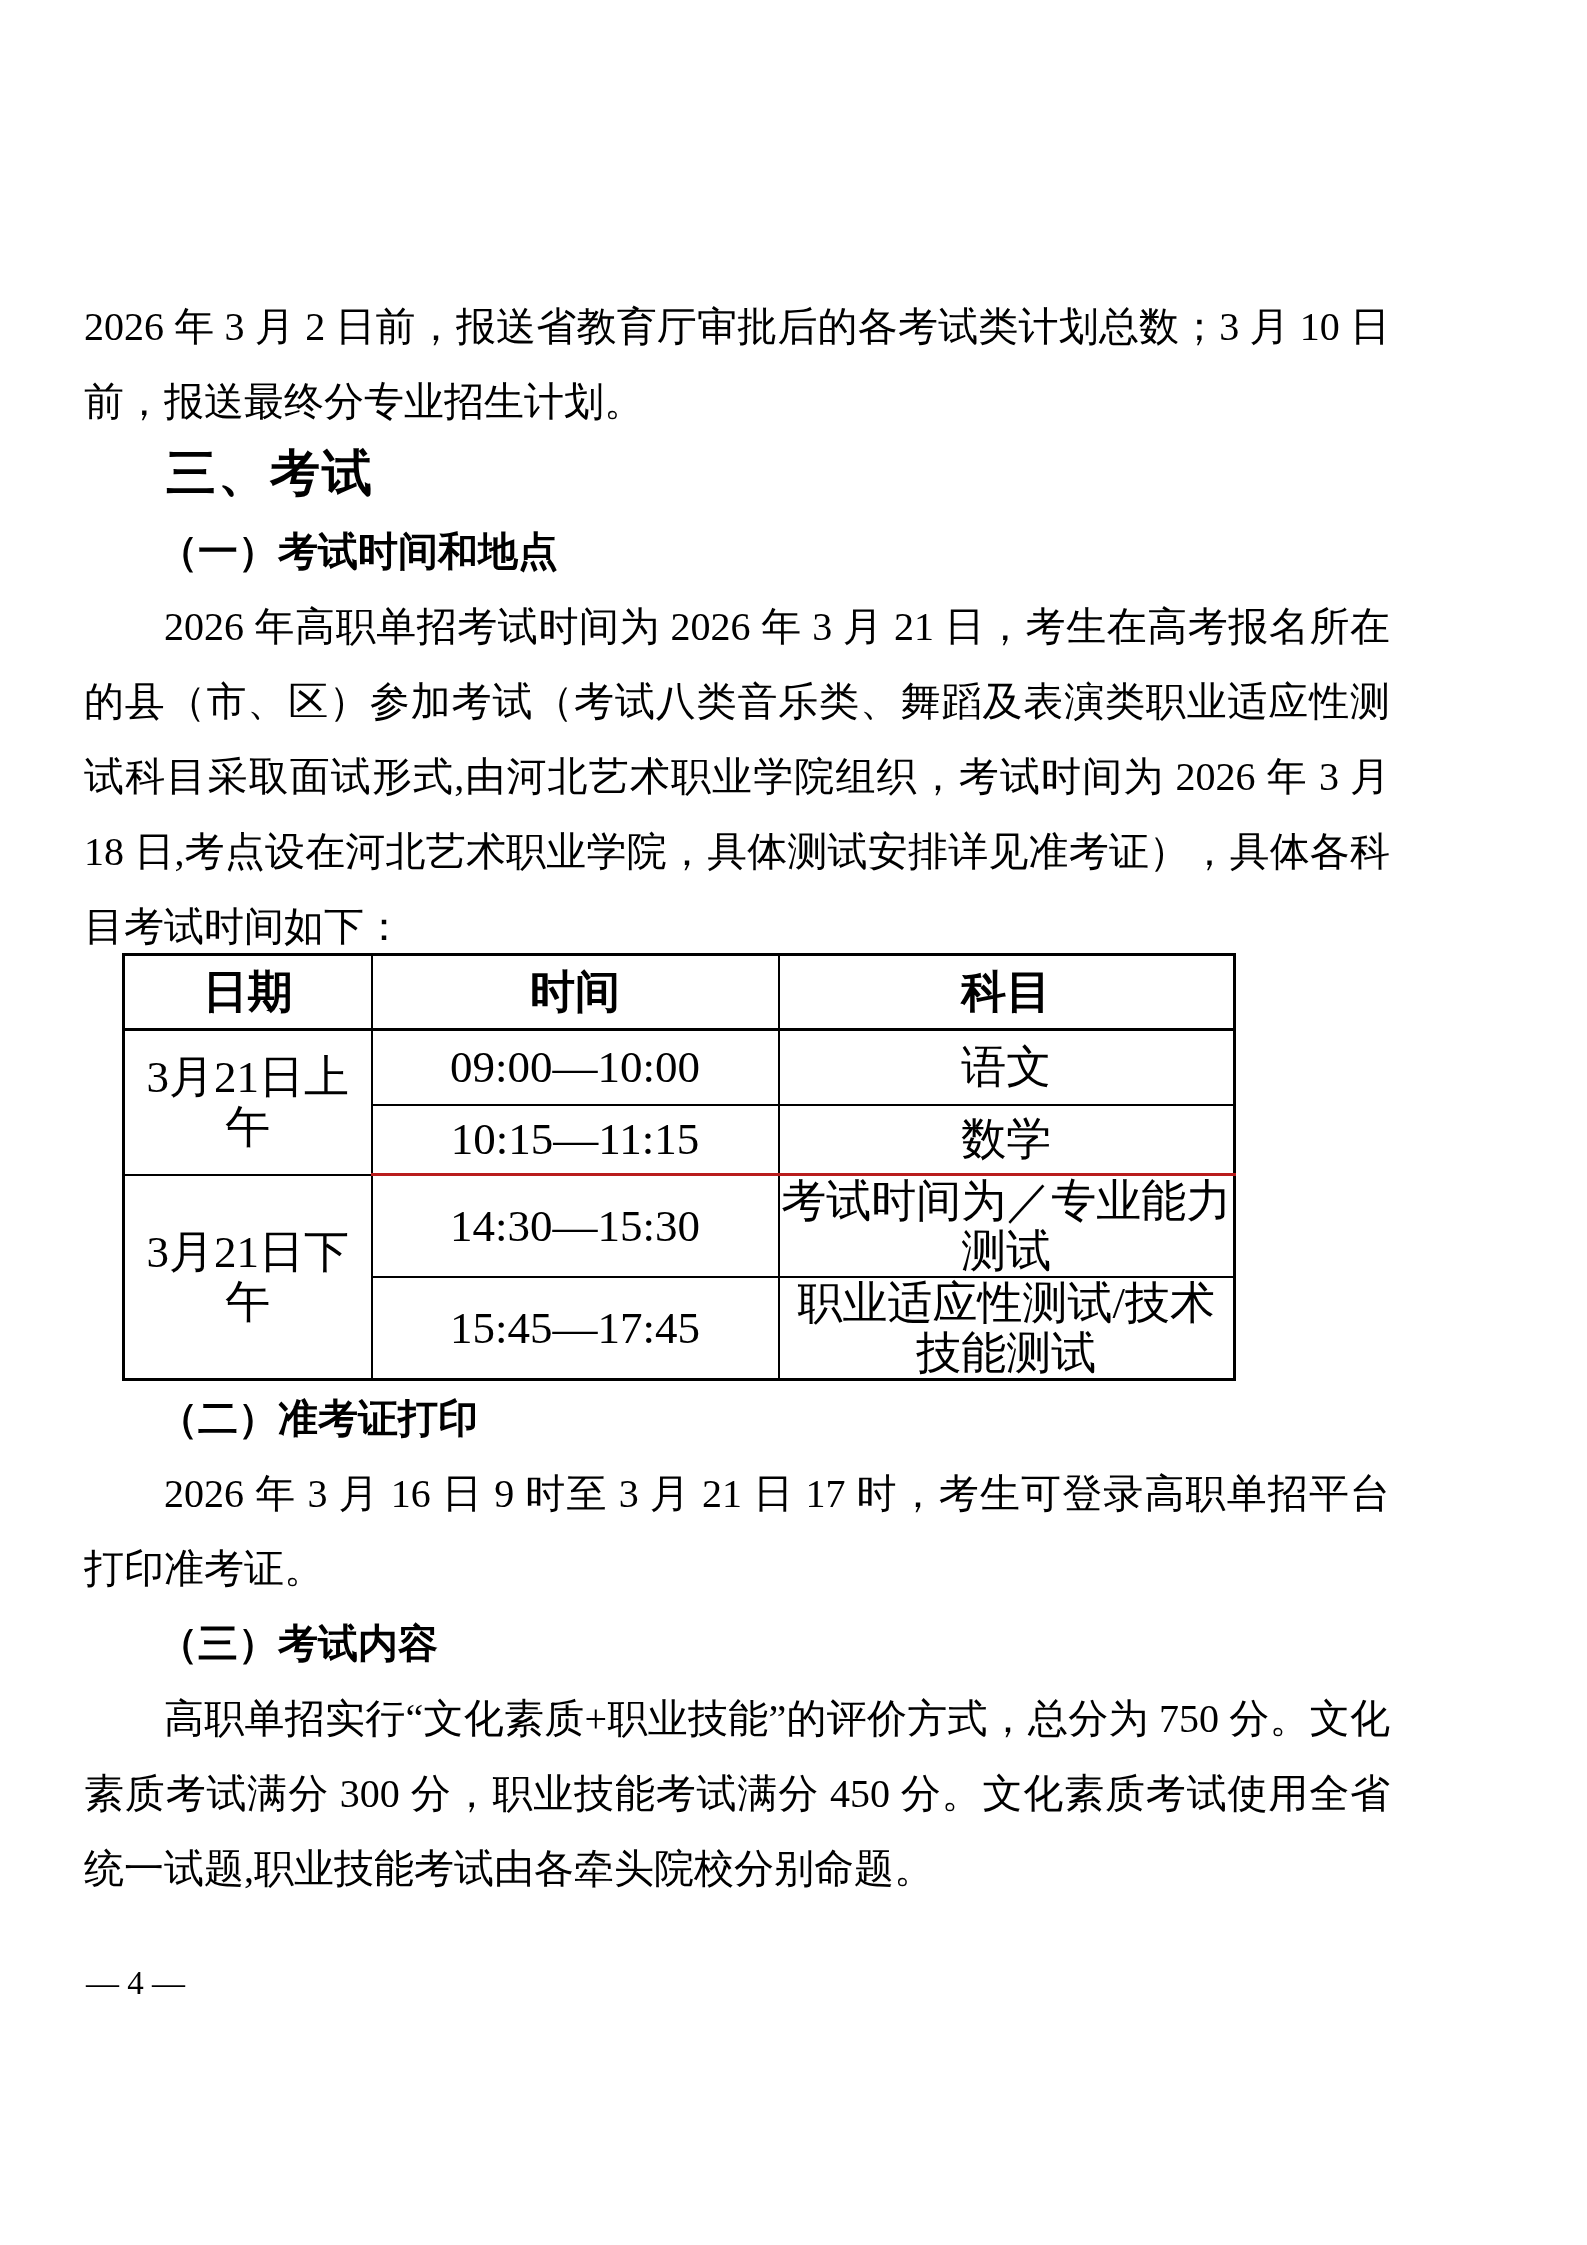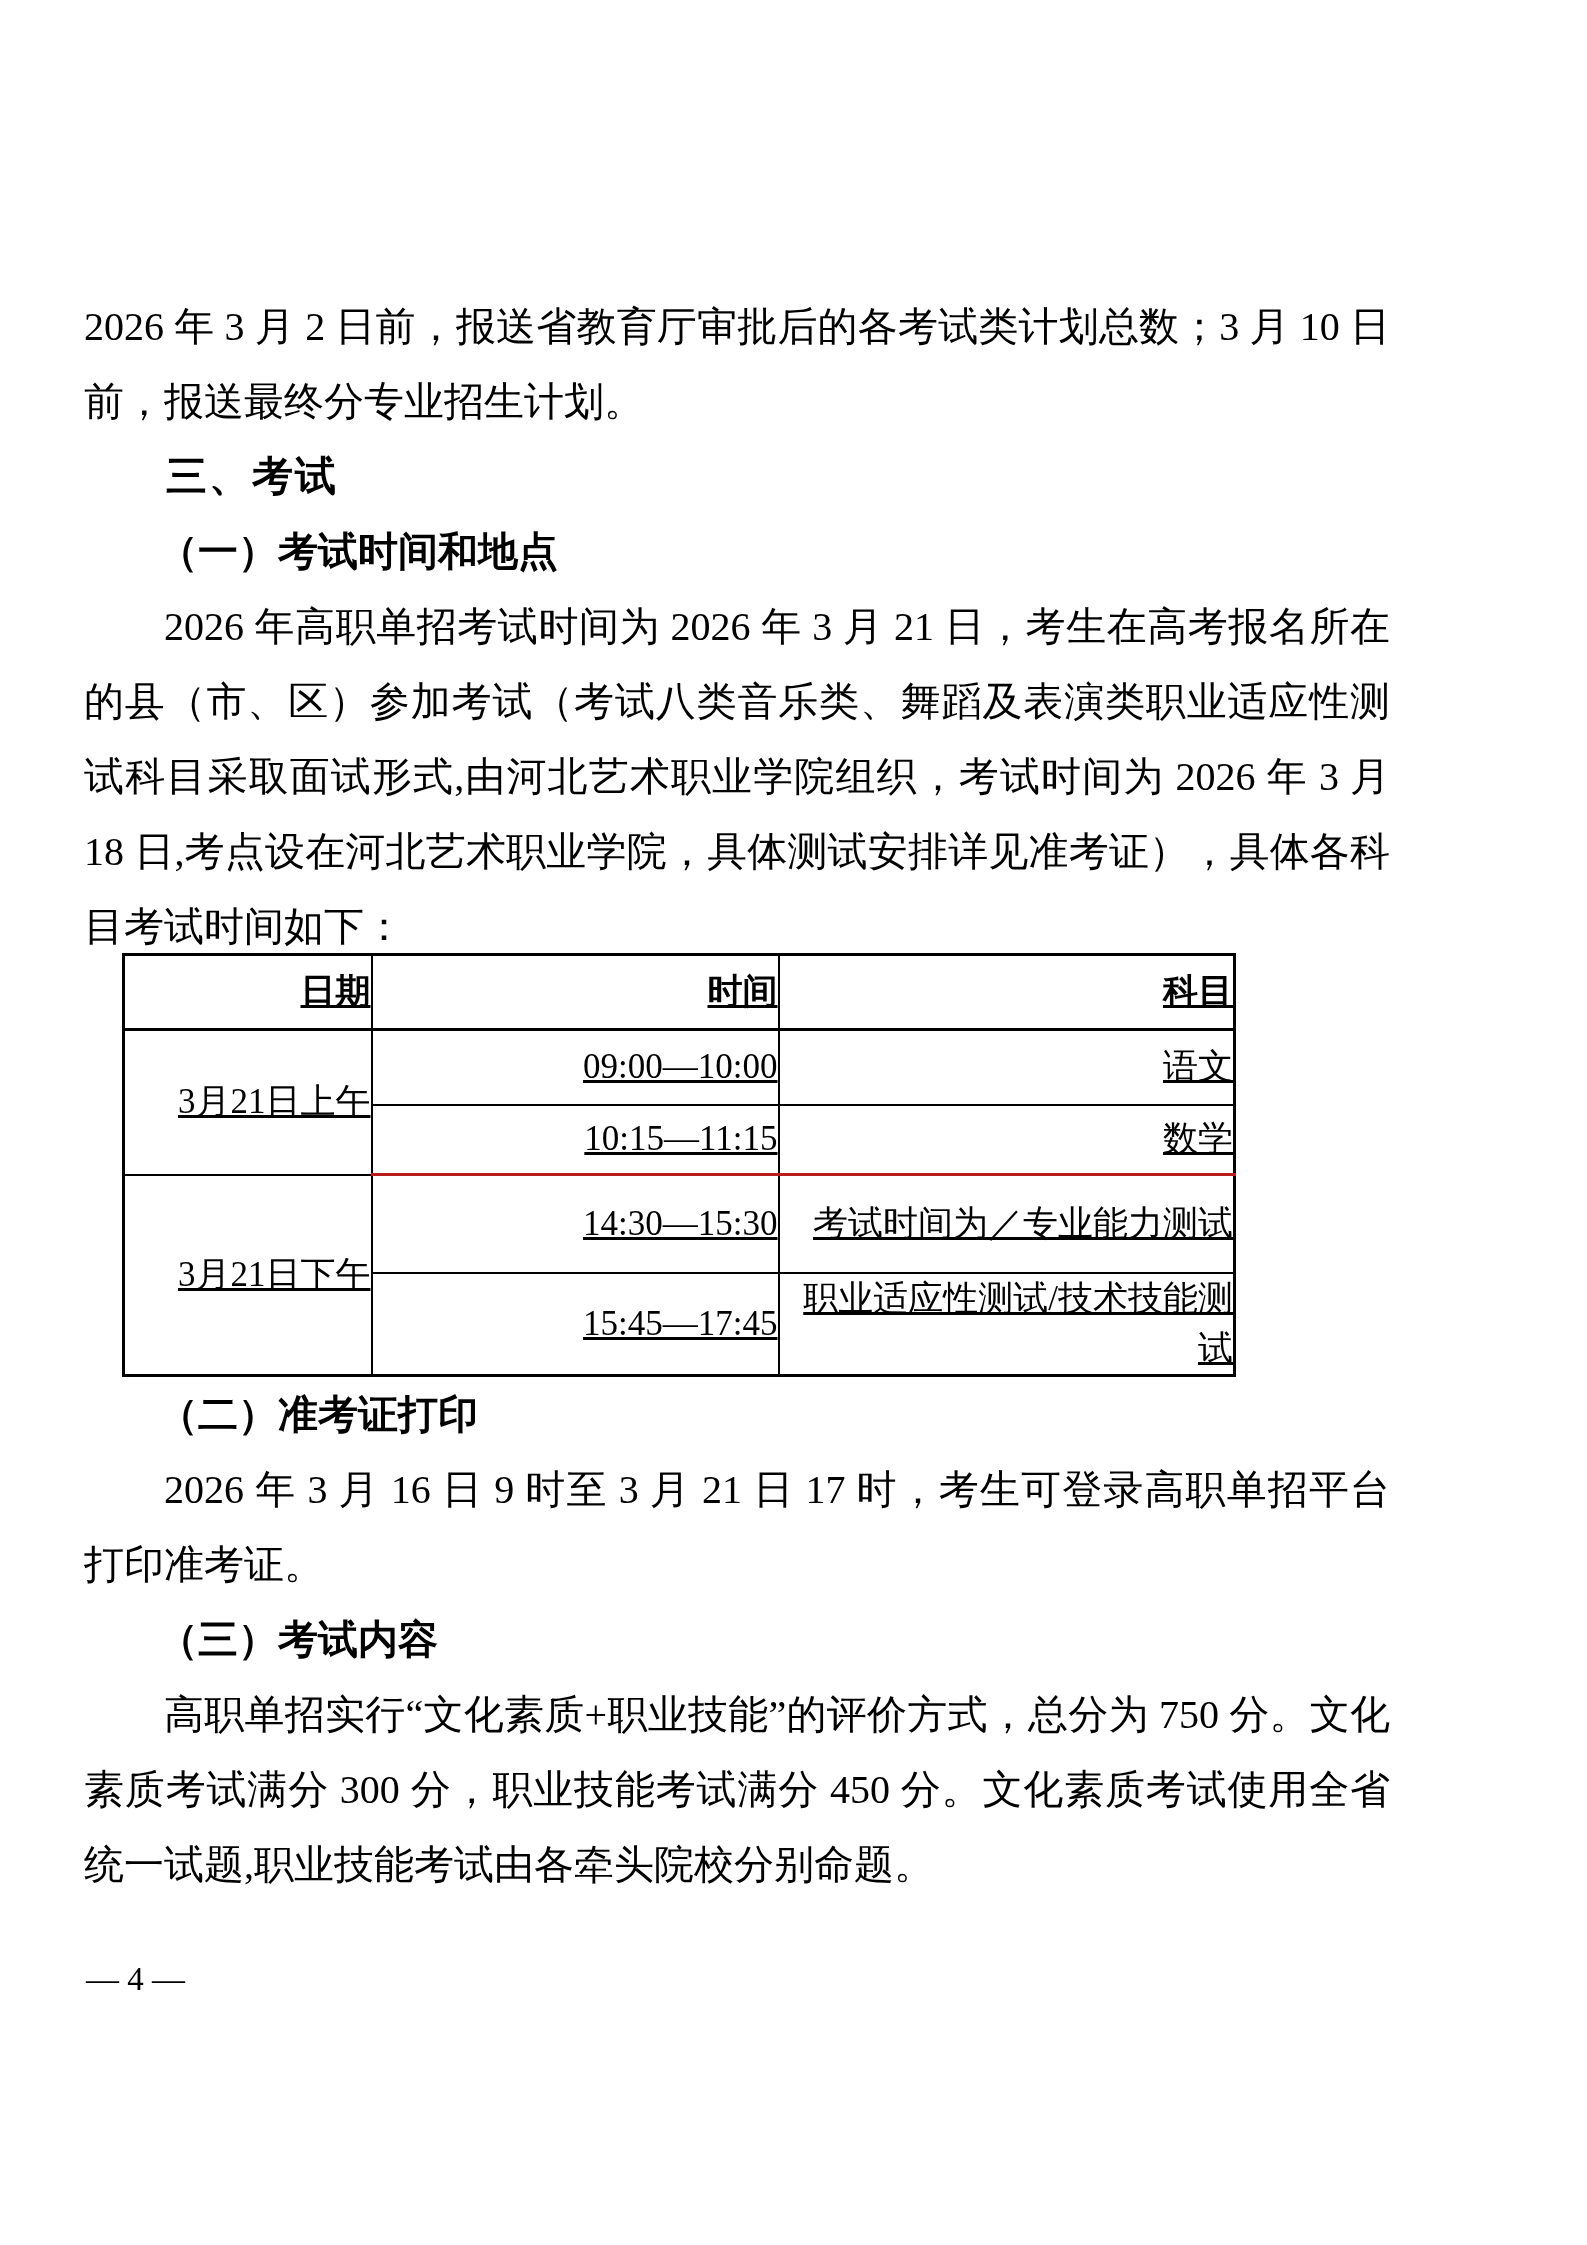--- a/index.html
+++ b/index.html
@@ -17,49 +17,48 @@
     padding: 289px 197px 0 84px;
   }
   p.body {
     font-size: 40px;
     line-height: 75px;
     text-align: justify;
     text-justify: inter-ideograph;
   }
   p.indent { text-indent: 80px; }
   h2.sec {
-    font-family: Liberation Sans, sans-serif;
+    font-family: Liberation Mono, monospace;
     font-weight: bold;
-    font-size: 41px;
+    font-size: 50px;
     line-height: 75px;
     padding-left: 82px;
     letter-spacing: 2px;
   }
   h3.sub {
     font-family: Liberation Serif, serif;
     font-weight: bold;
     font-size: 40px;
     line-height: 75px;
     padding-left: 74px;
   }
   table.schedule {
     border-collapse: collapse;
     table-layout: fixed;
     width: 1111px;
     margin: -11px 0 0 38px;
     border: 3px solid #000;
   }
   table.schedule th, table.schedule td {
     border: 2px solid #000;
-    text-align: right;
+    text-align: center;
     vertical-align: middle;
-    font-size: 35px;
+    font-size: 45px;
     line-height: 50px;
     padding: 0;
-    text-decoration: underline;
   }
   table.schedule thead th {
     font-weight: bold;
     border-bottom: 3px solid #000;
     height: 75px;
   }
   tr.row-1 { height: 75px; }
   tr.row-2 { height: 70px; }
   tr.row-3 { height: 98px; }
   tr.row-4 { height: 98px; }

